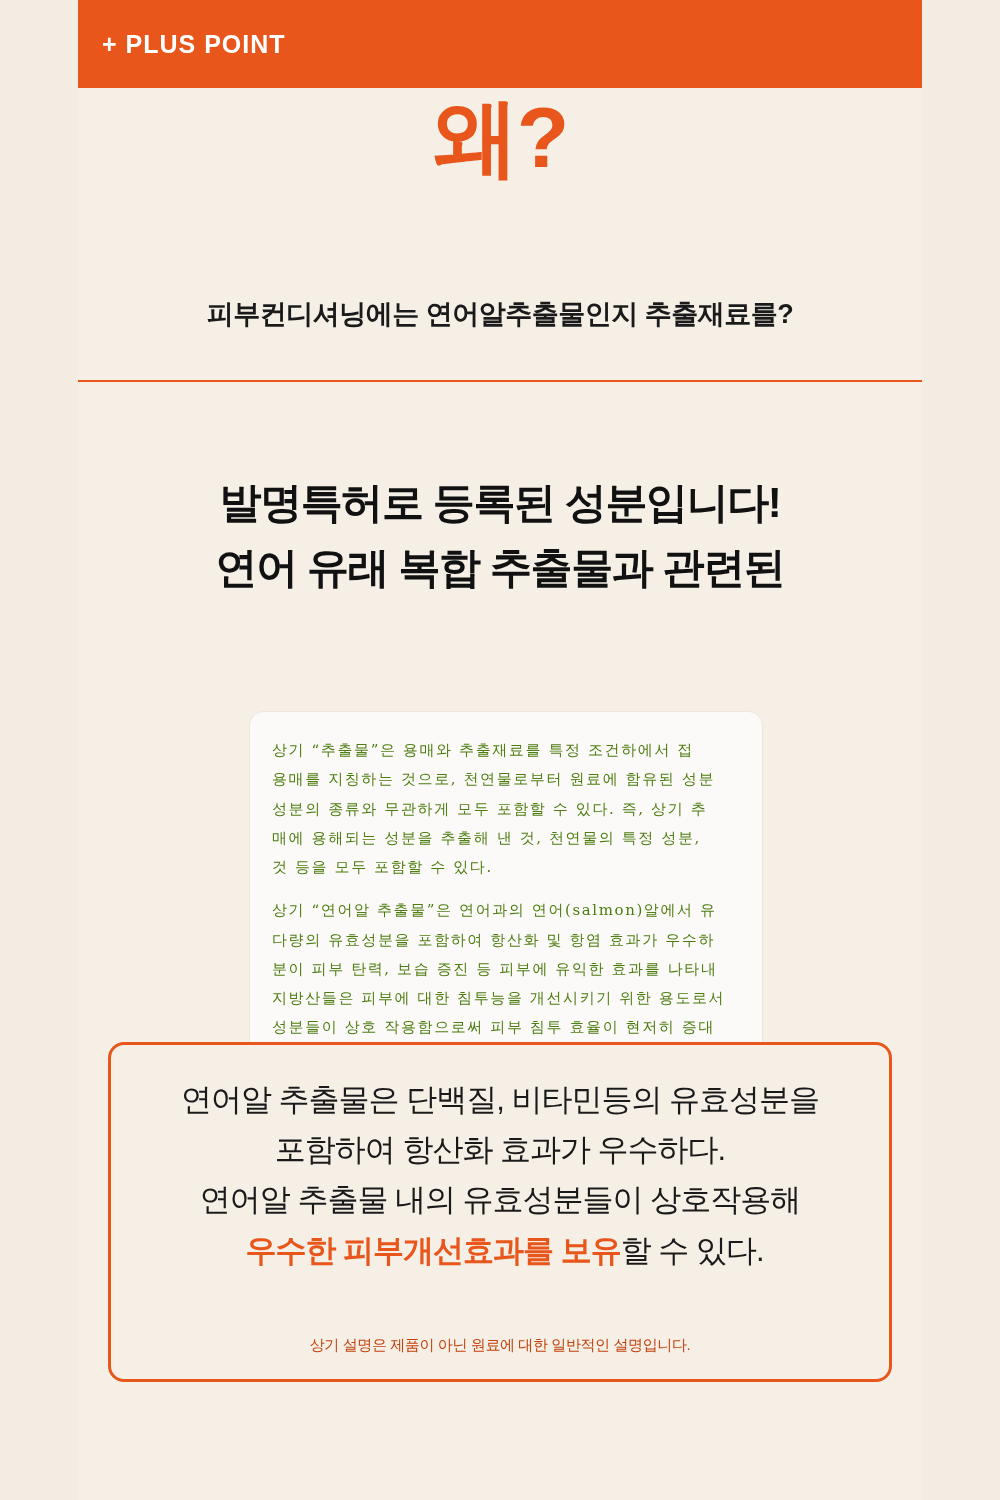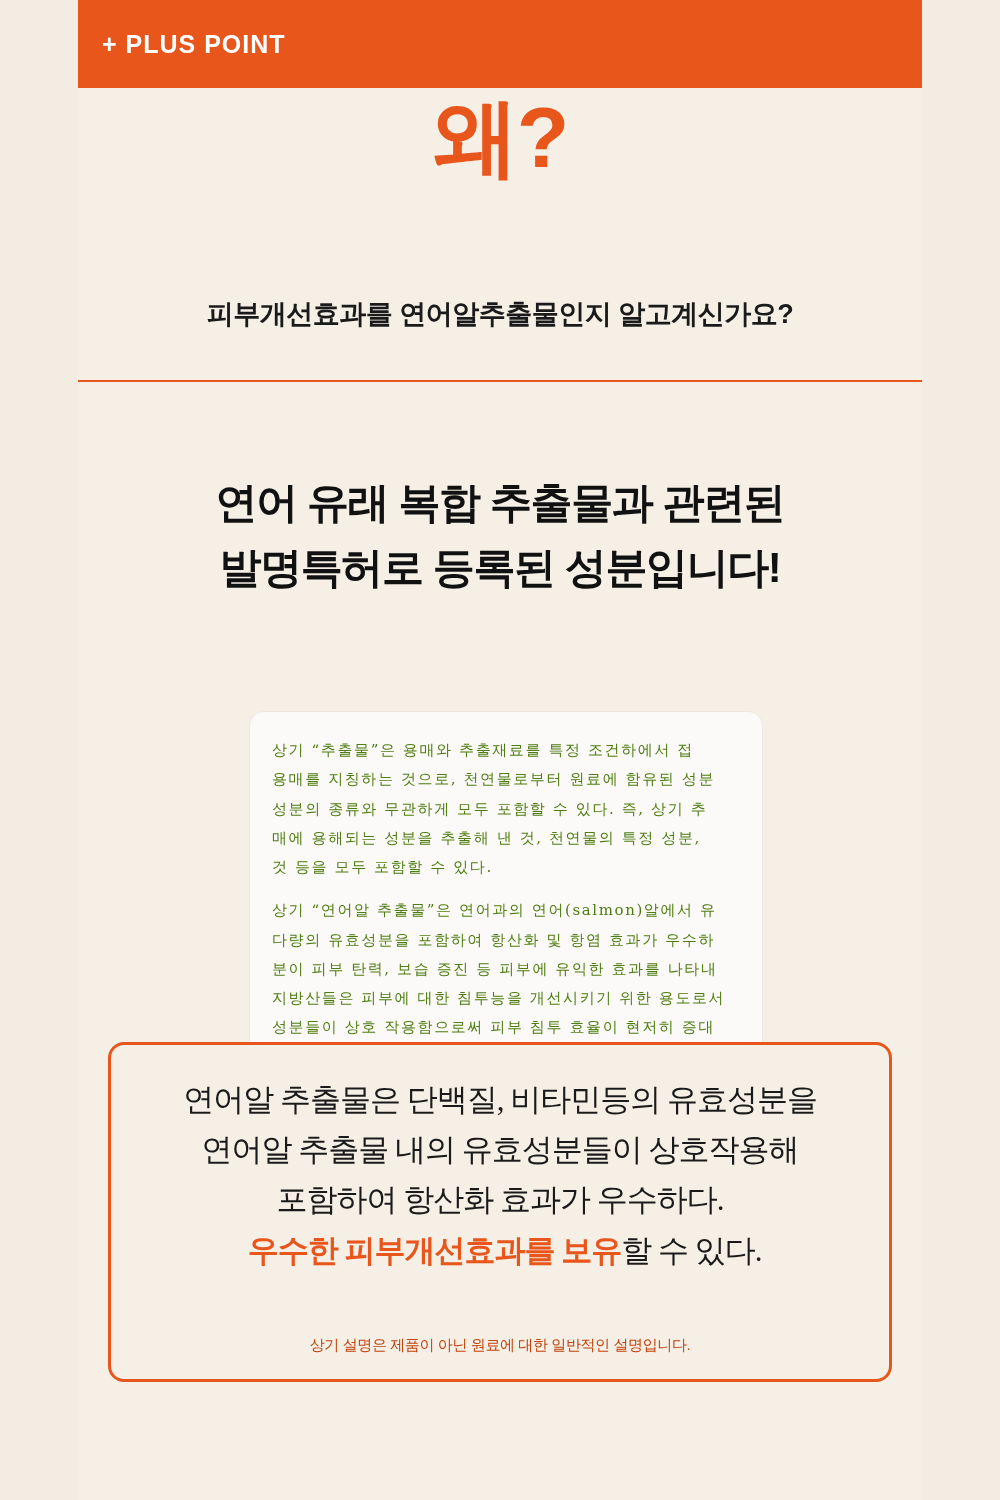--- a/index.html
+++ b/index.html
@@ -133,21 +133,20 @@
     border-radius: 16px;
     background: #f5efe6;
     padding: 30px 28px 0 28px;
     text-align: center;
   }
   .callout .line {
     color: #1a1a1a;
     font-size: 31px;
     line-height: 1.62;
     letter-spacing: -1px;
-    font-family: Liberation Serif, serif;
   }
   .callout .hl {
     color: #e8561c;
     font-weight: bold;
     margin-left: 9px;
   }
   .disclaimer {
     position: absolute;
     left: 0; right: 0;
     bottom: 24px;
@@ -165,27 +164,27 @@
   <div class="side-margin-right"></div>
 
   <div class="content">
 
     <div class="header-band">
       <span class="plus-label">+ PLUS POINT</span>
     </div>
 
     <div class="why">왜?</div>
 
-    <div class="subhead">피부개선효과를 연어알추출물인지 알고계신가요?</div>
+    <div class="subhead">피부컨디셔닝에는 연어알추출물인지 추출재료를?</div>
 
     <div class="divider"></div>
 
     <div class="headline">
+      <div>발명특허로 등록된 성분입니다!</div>
       <div>연어 유래 복합 추출물과 관련된</div>
-      <div>발명특허로 등록된 성분입니다!</div>
     </div>
 
     <div class="patent-doc">
       <p>
         <span>상기 “추출물”은 용매와 추출재료를 특정 조건하에서 접</span><br>
         <span>용매를 지칭하는 것으로, 천연물로부터 원료에 함유된 성분</span><br>
         <span>성분의 종류와 무관하게 모두 포함할 수 있다. 즉, 상기 추</span><br>
         <span>매에 용해되는 성분을 추출해 낸 것, 천연물의 특정 성분,</span><br>
         <span>것 등을 모두 포함할 수 있다.</span>
       </p>
@@ -195,22 +194,22 @@
         <span>분이 피부 탄력, 보습 증진 등 피부에 유익한 효과를 나타내</span><br>
         <span>지방산들은 피부에 대한 침투능을 개선시키기 위한 용도로서</span><br>
         <span>성분들이 상호 작용함으로써 피부 침투 효율이 현저히 증대</span><br>
         <span>선 효과를 보유할 수 있다.</span>
       </p>
       <div class="doc-fade"></div>
     </div>
 
     <div class="callout">
       <div class="line">연어알 추출물은 단백질, 비타민등의 유효성분을</div>
+      <div class="line">포함하여 항산화 효과가 우수하다.</div>
       <div class="line">연어알 추출물 내의 유효성분들이 상호작용해</div>
-      <div class="line">포함하여 항산화 효과가 우수하다.</div>
       <div class="line">
         <span class="hl">우수한 피부개선효과를 보유</span><span>할 수 있다.</span>
       </div>
       <div class="disclaimer">상기 설명은 제품이 아닌 원료에 대한 일반적인 설명입니다.</div>
     </div>
 
   </div>
 </div>
 
 </body></html>

